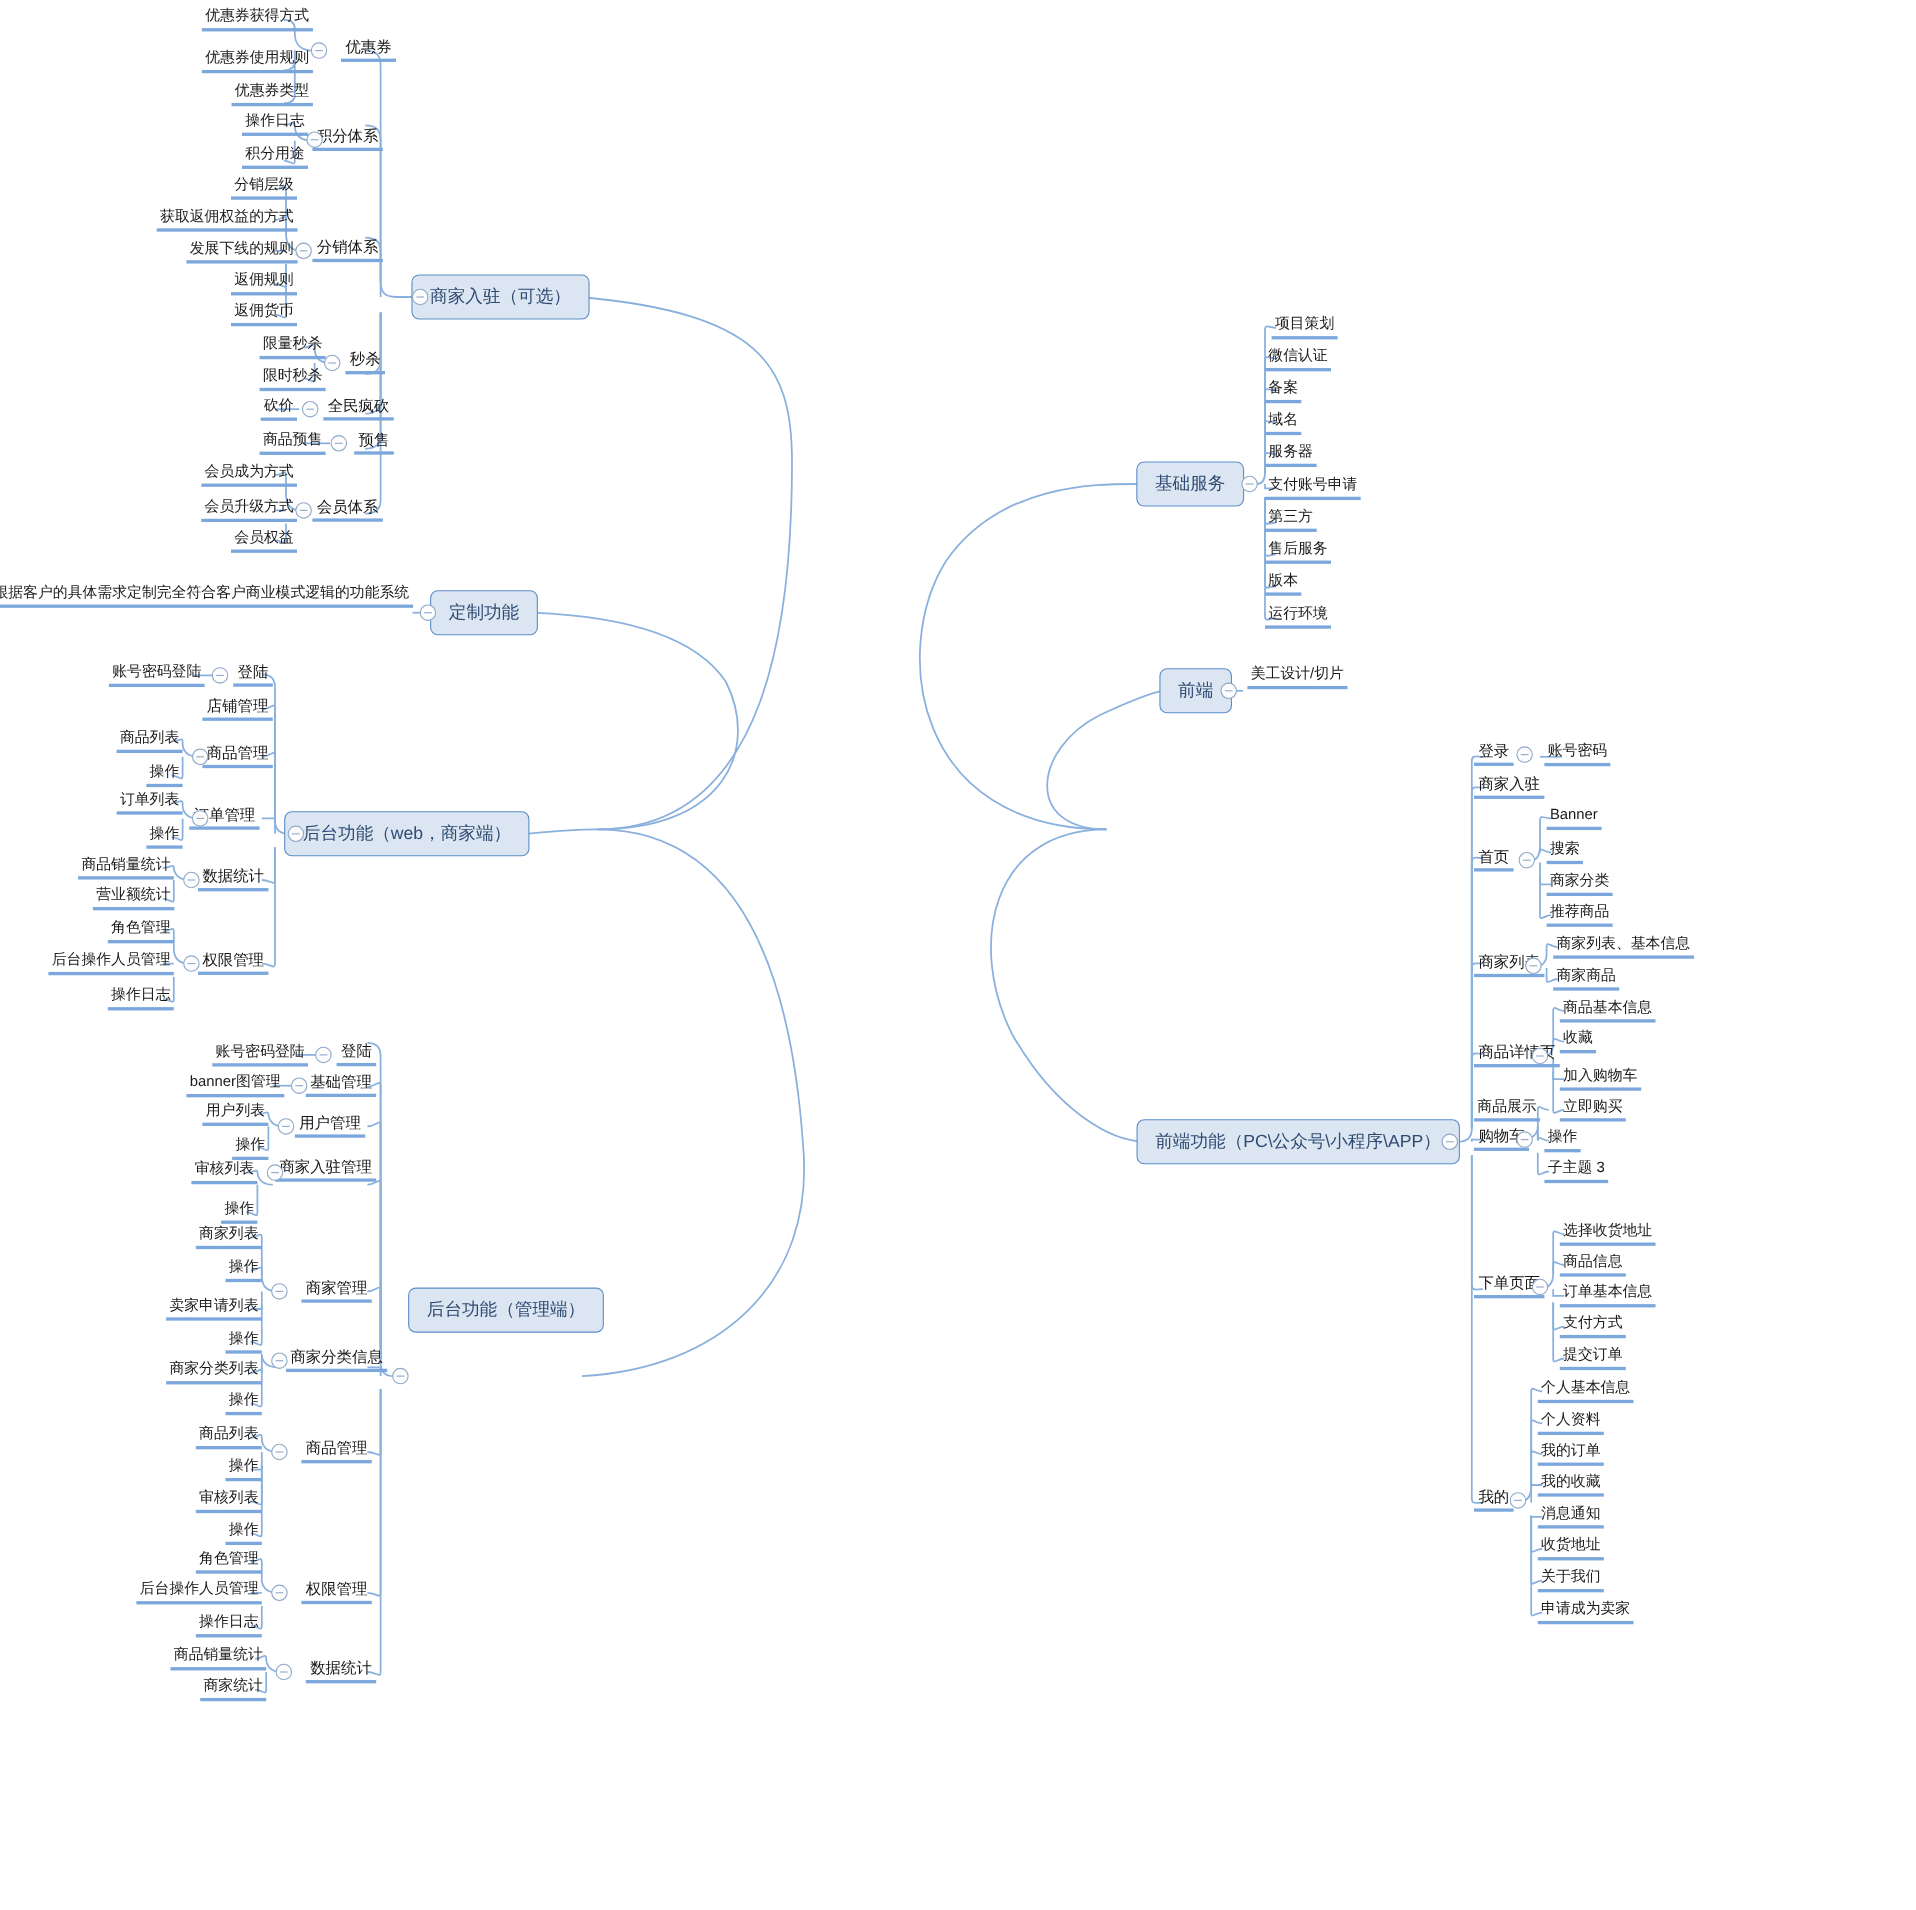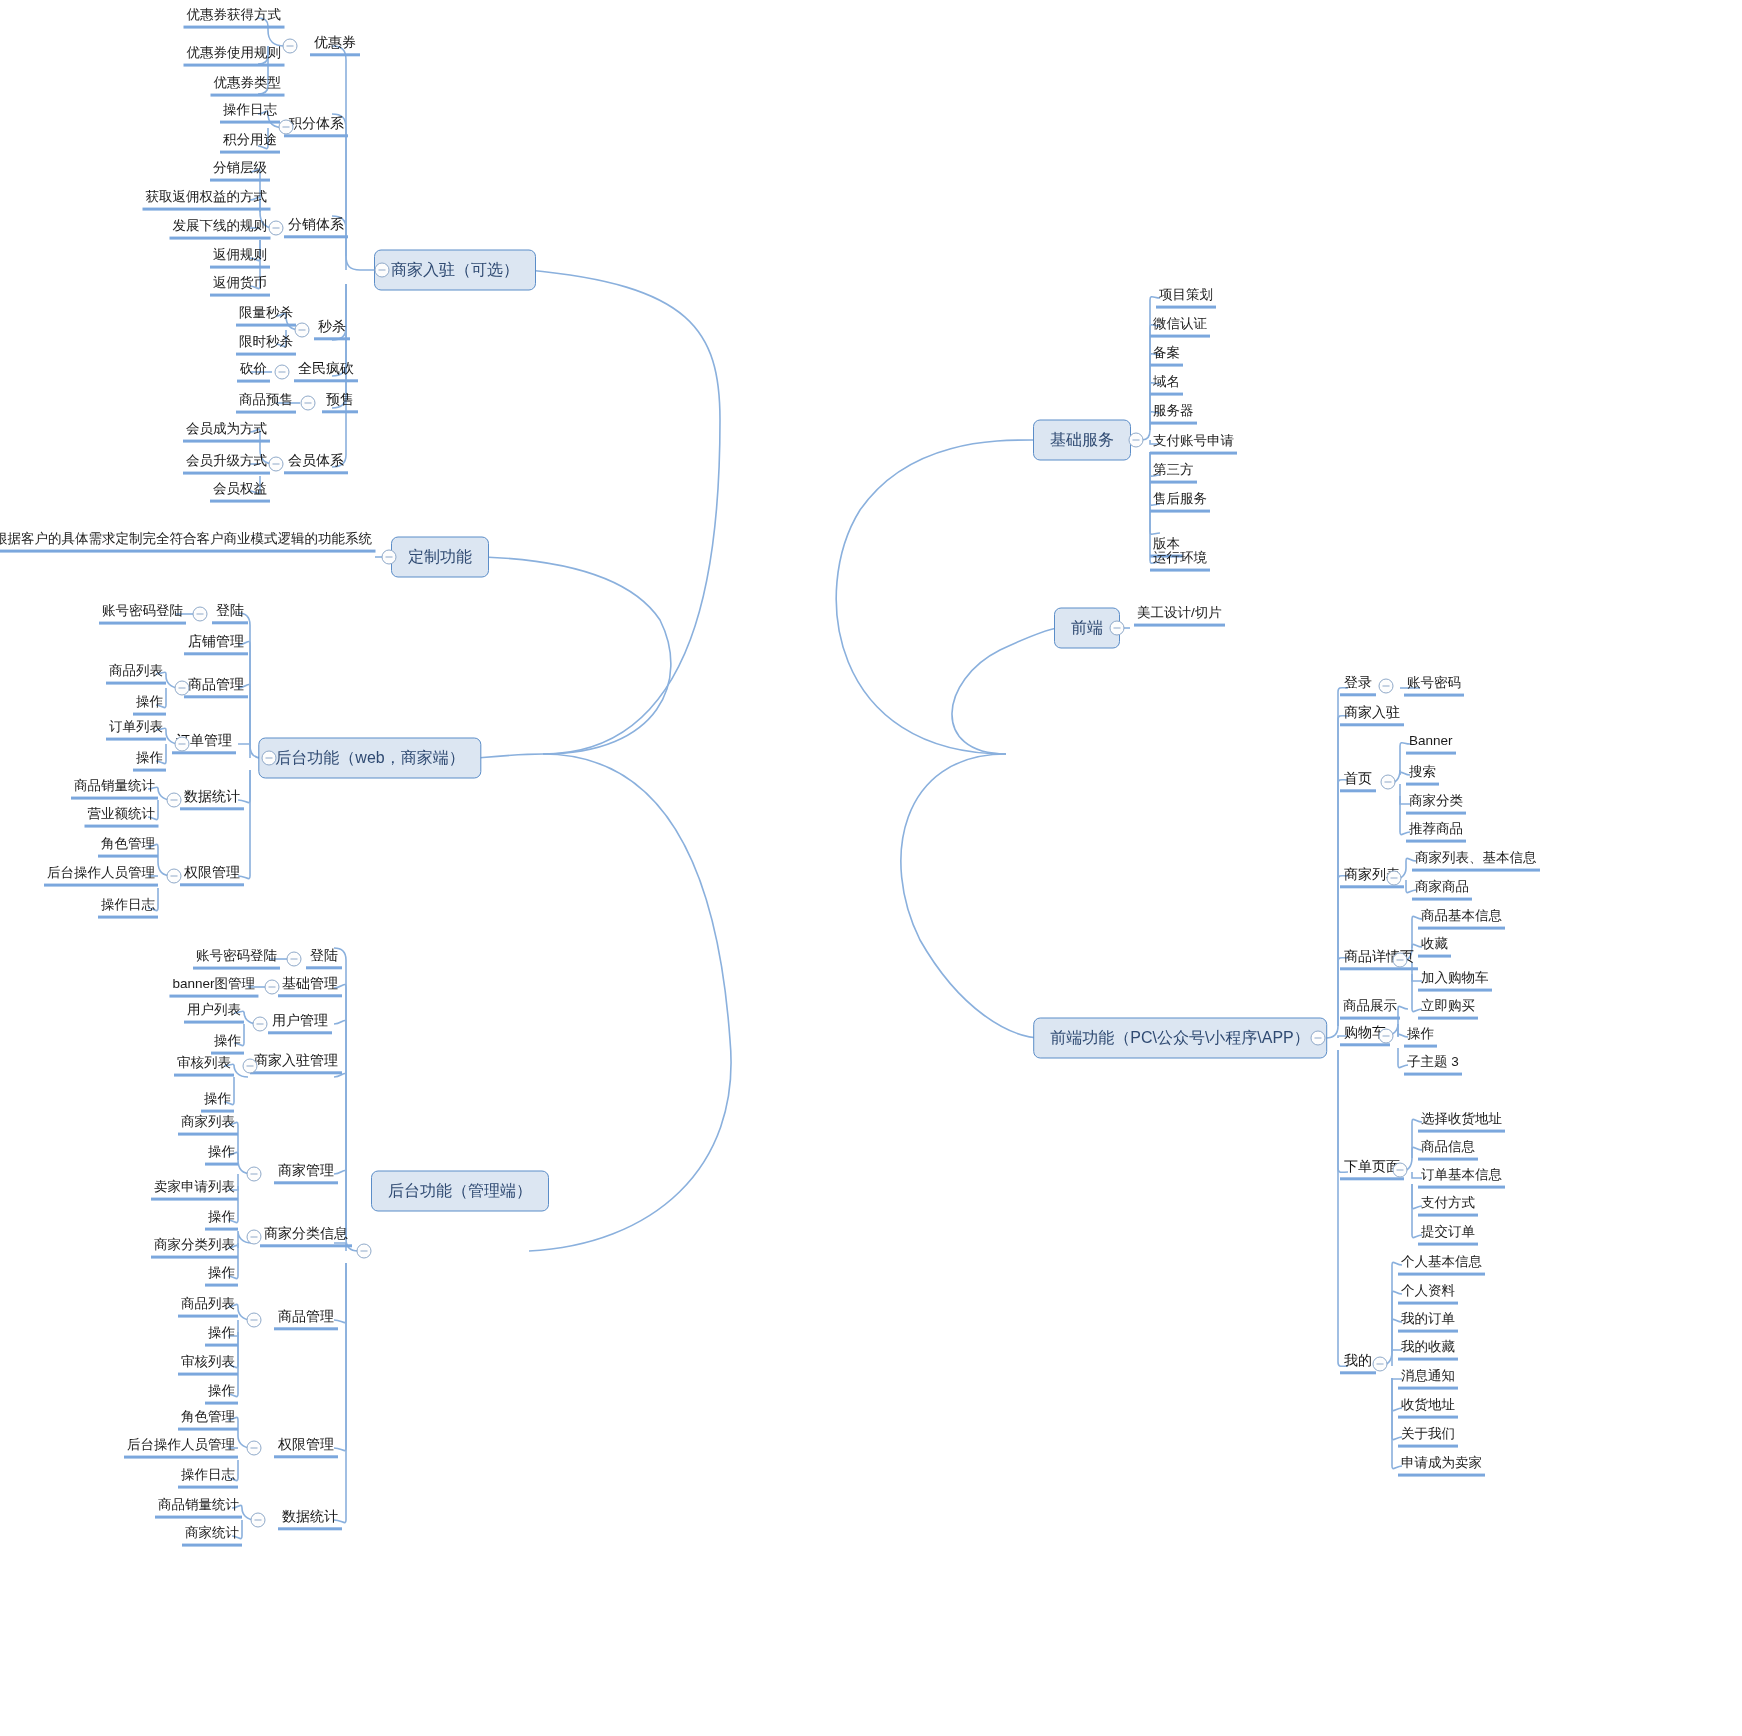--- a/index.html
+++ b/index.html
@@ -399,21 +399,21 @@
   <div class="node leaf l-left" style="left:242px;top:1536px;">商家统计</div>
 
   <div class="node leaf l-right" style="left:1156px;top:298px;">项目策划</div>
   <div class="node leaf l-right" style="left:1150px;top:327px;">微信认证</div>
   <div class="node leaf l-right" style="left:1150px;top:356px;">备案</div>
   <div class="node leaf l-right" style="left:1150px;top:385px;">域名</div>
   <div class="node leaf l-right" style="left:1150px;top:414px;">服务器</div>
   <div class="node leaf l-right" style="left:1150px;top:444px;">支付账号申请</div>
   <div class="node leaf l-right" style="left:1150px;top:473px;">第三方</div>
   <div class="node leaf l-right" style="left:1150px;top:502px;">售后服务</div>
-  <div class="node leaf l-right" style="left:1150px;top:531px;margin-top:16px;">版本</div>
+  <div class="node leaf l-right" style="left:1150px;top:531px;">版本</div>
   <div class="node leaf l-right" style="left:1150px;top:561px;">运行环境</div>
 
   <div class="node leaf l-right" style="left:1134px;top:616px;">美工设计/切片</div>
 
   <div class="node leaf branch l-right" style="left:1340px;top:686px;">登录</div>
   <div class="handle" style="left:1386px;top:686px;"></div>
   <div class="node leaf l-right" style="left:1404px;top:686px;">账号密码</div>
 
   <div class="node leaf branch l-right" style="left:1340px;top:716px;">商家入驻</div>
 

